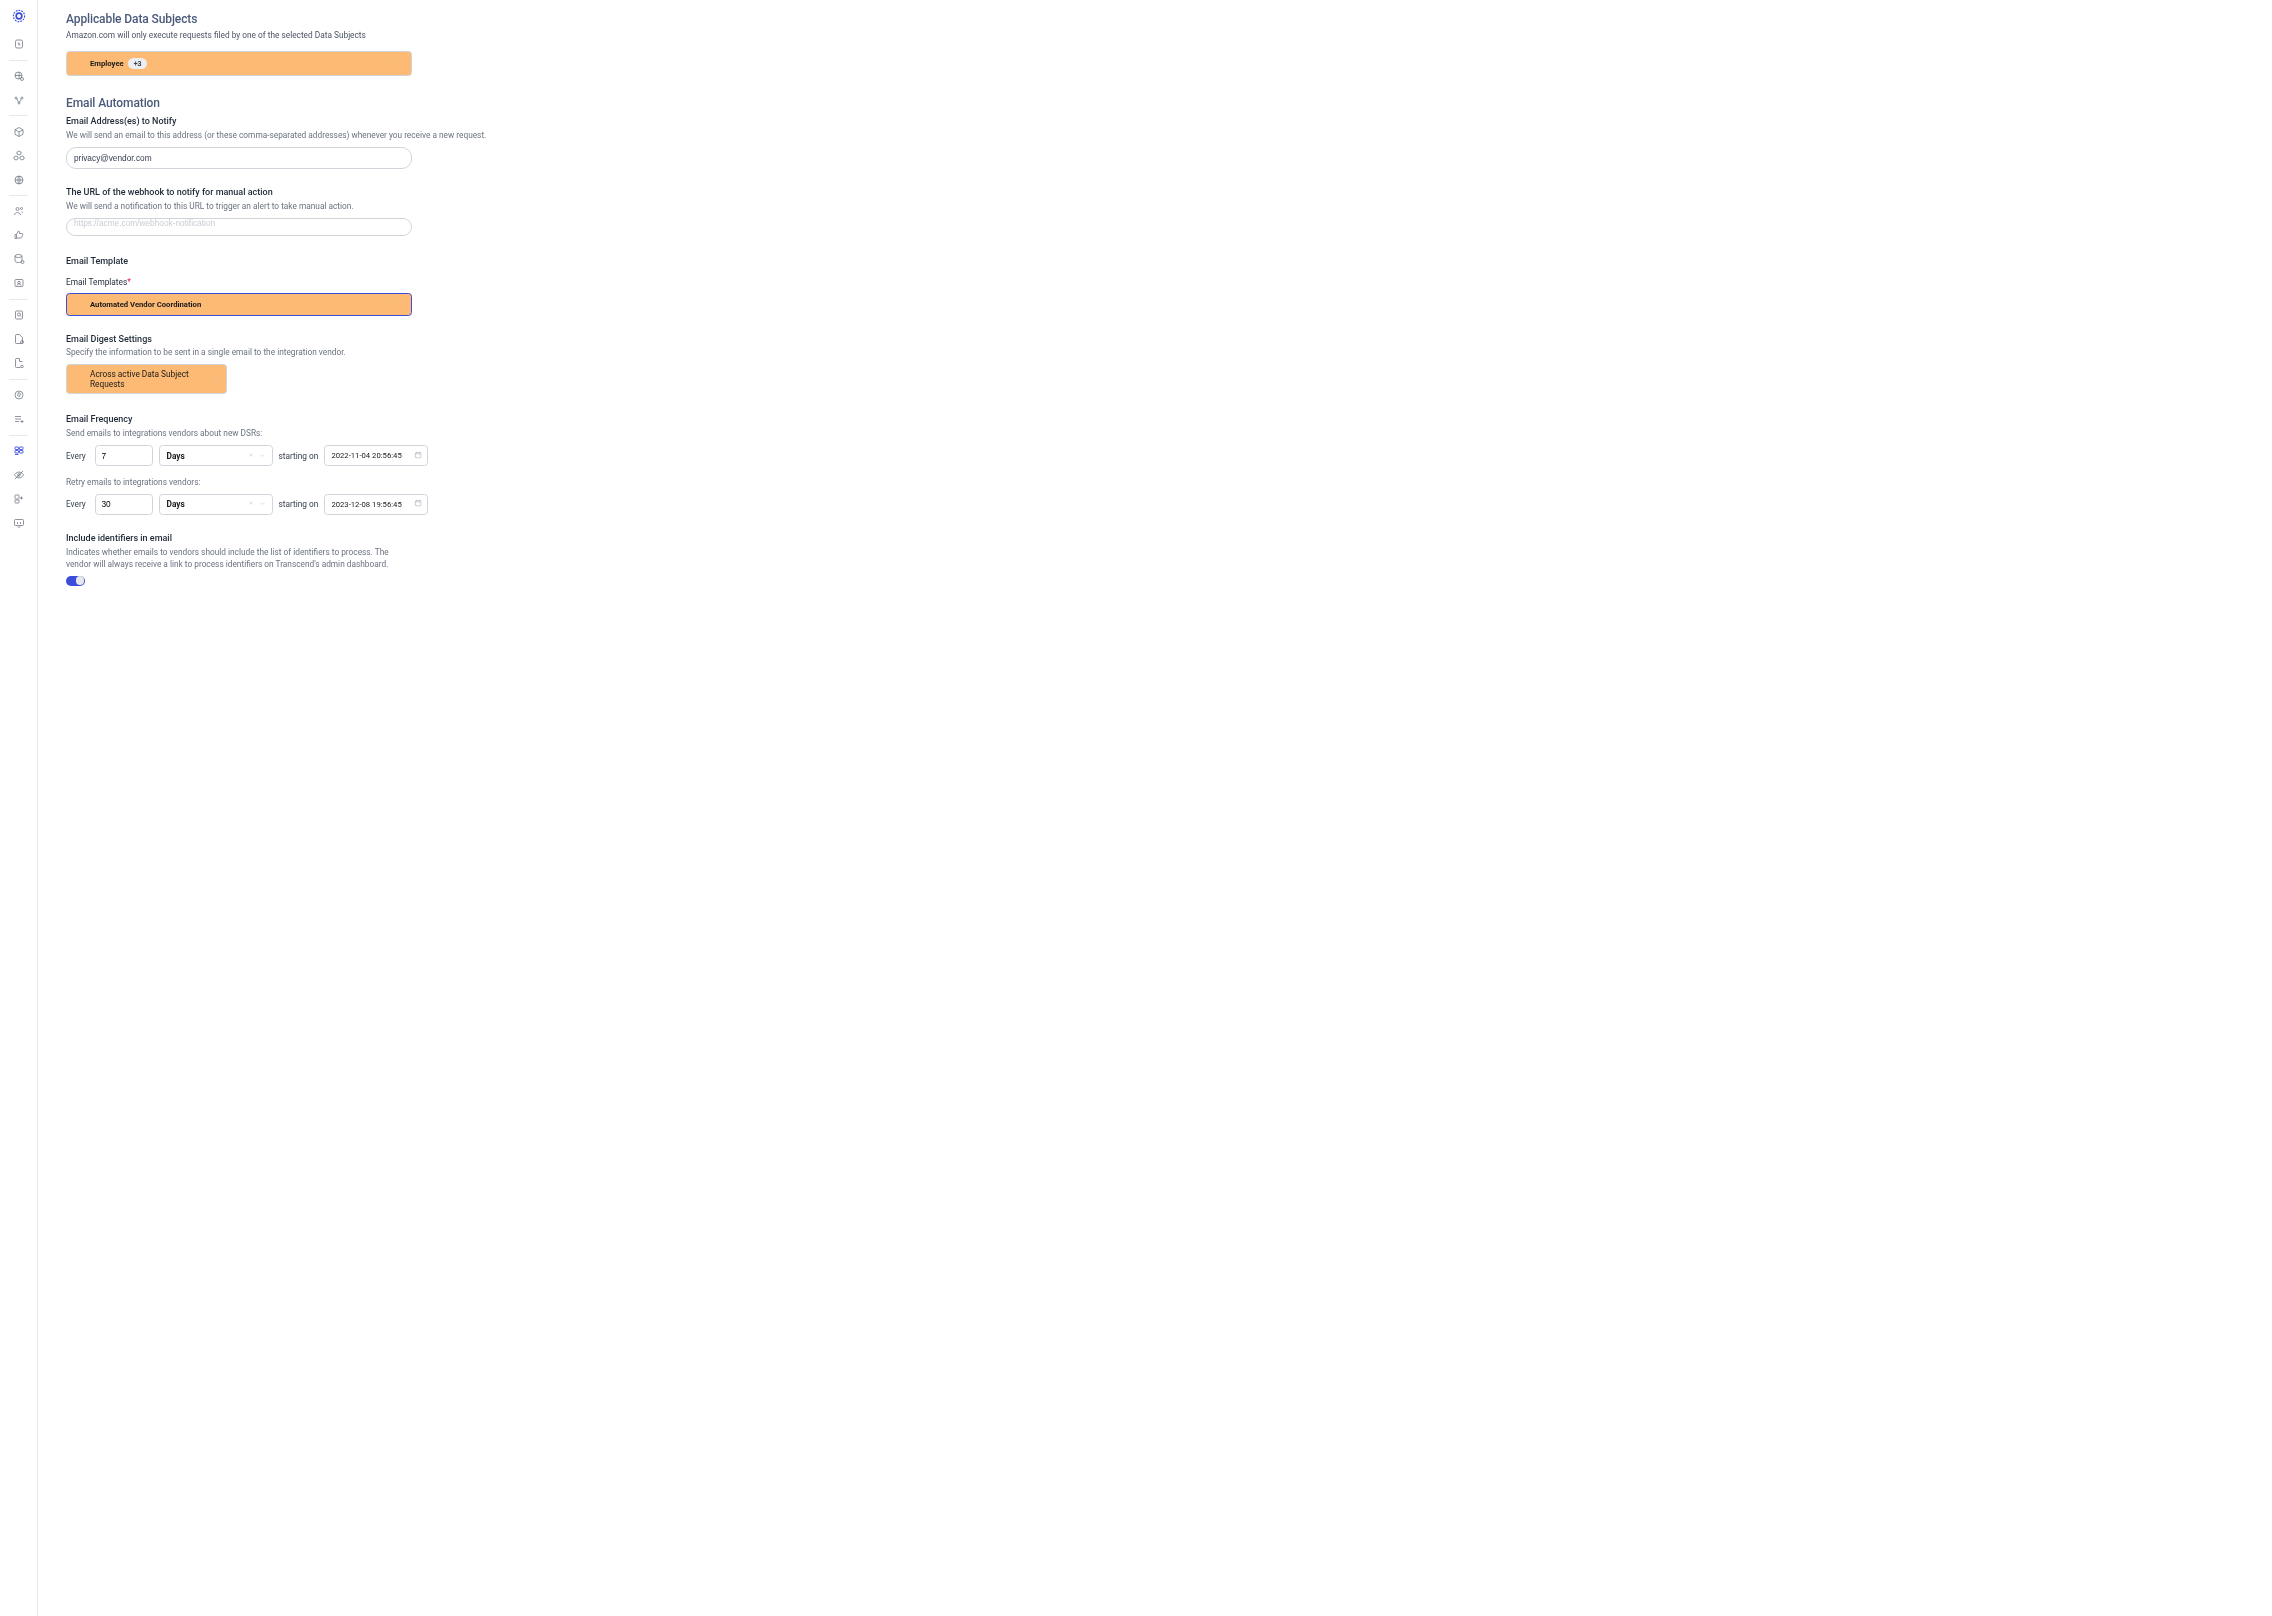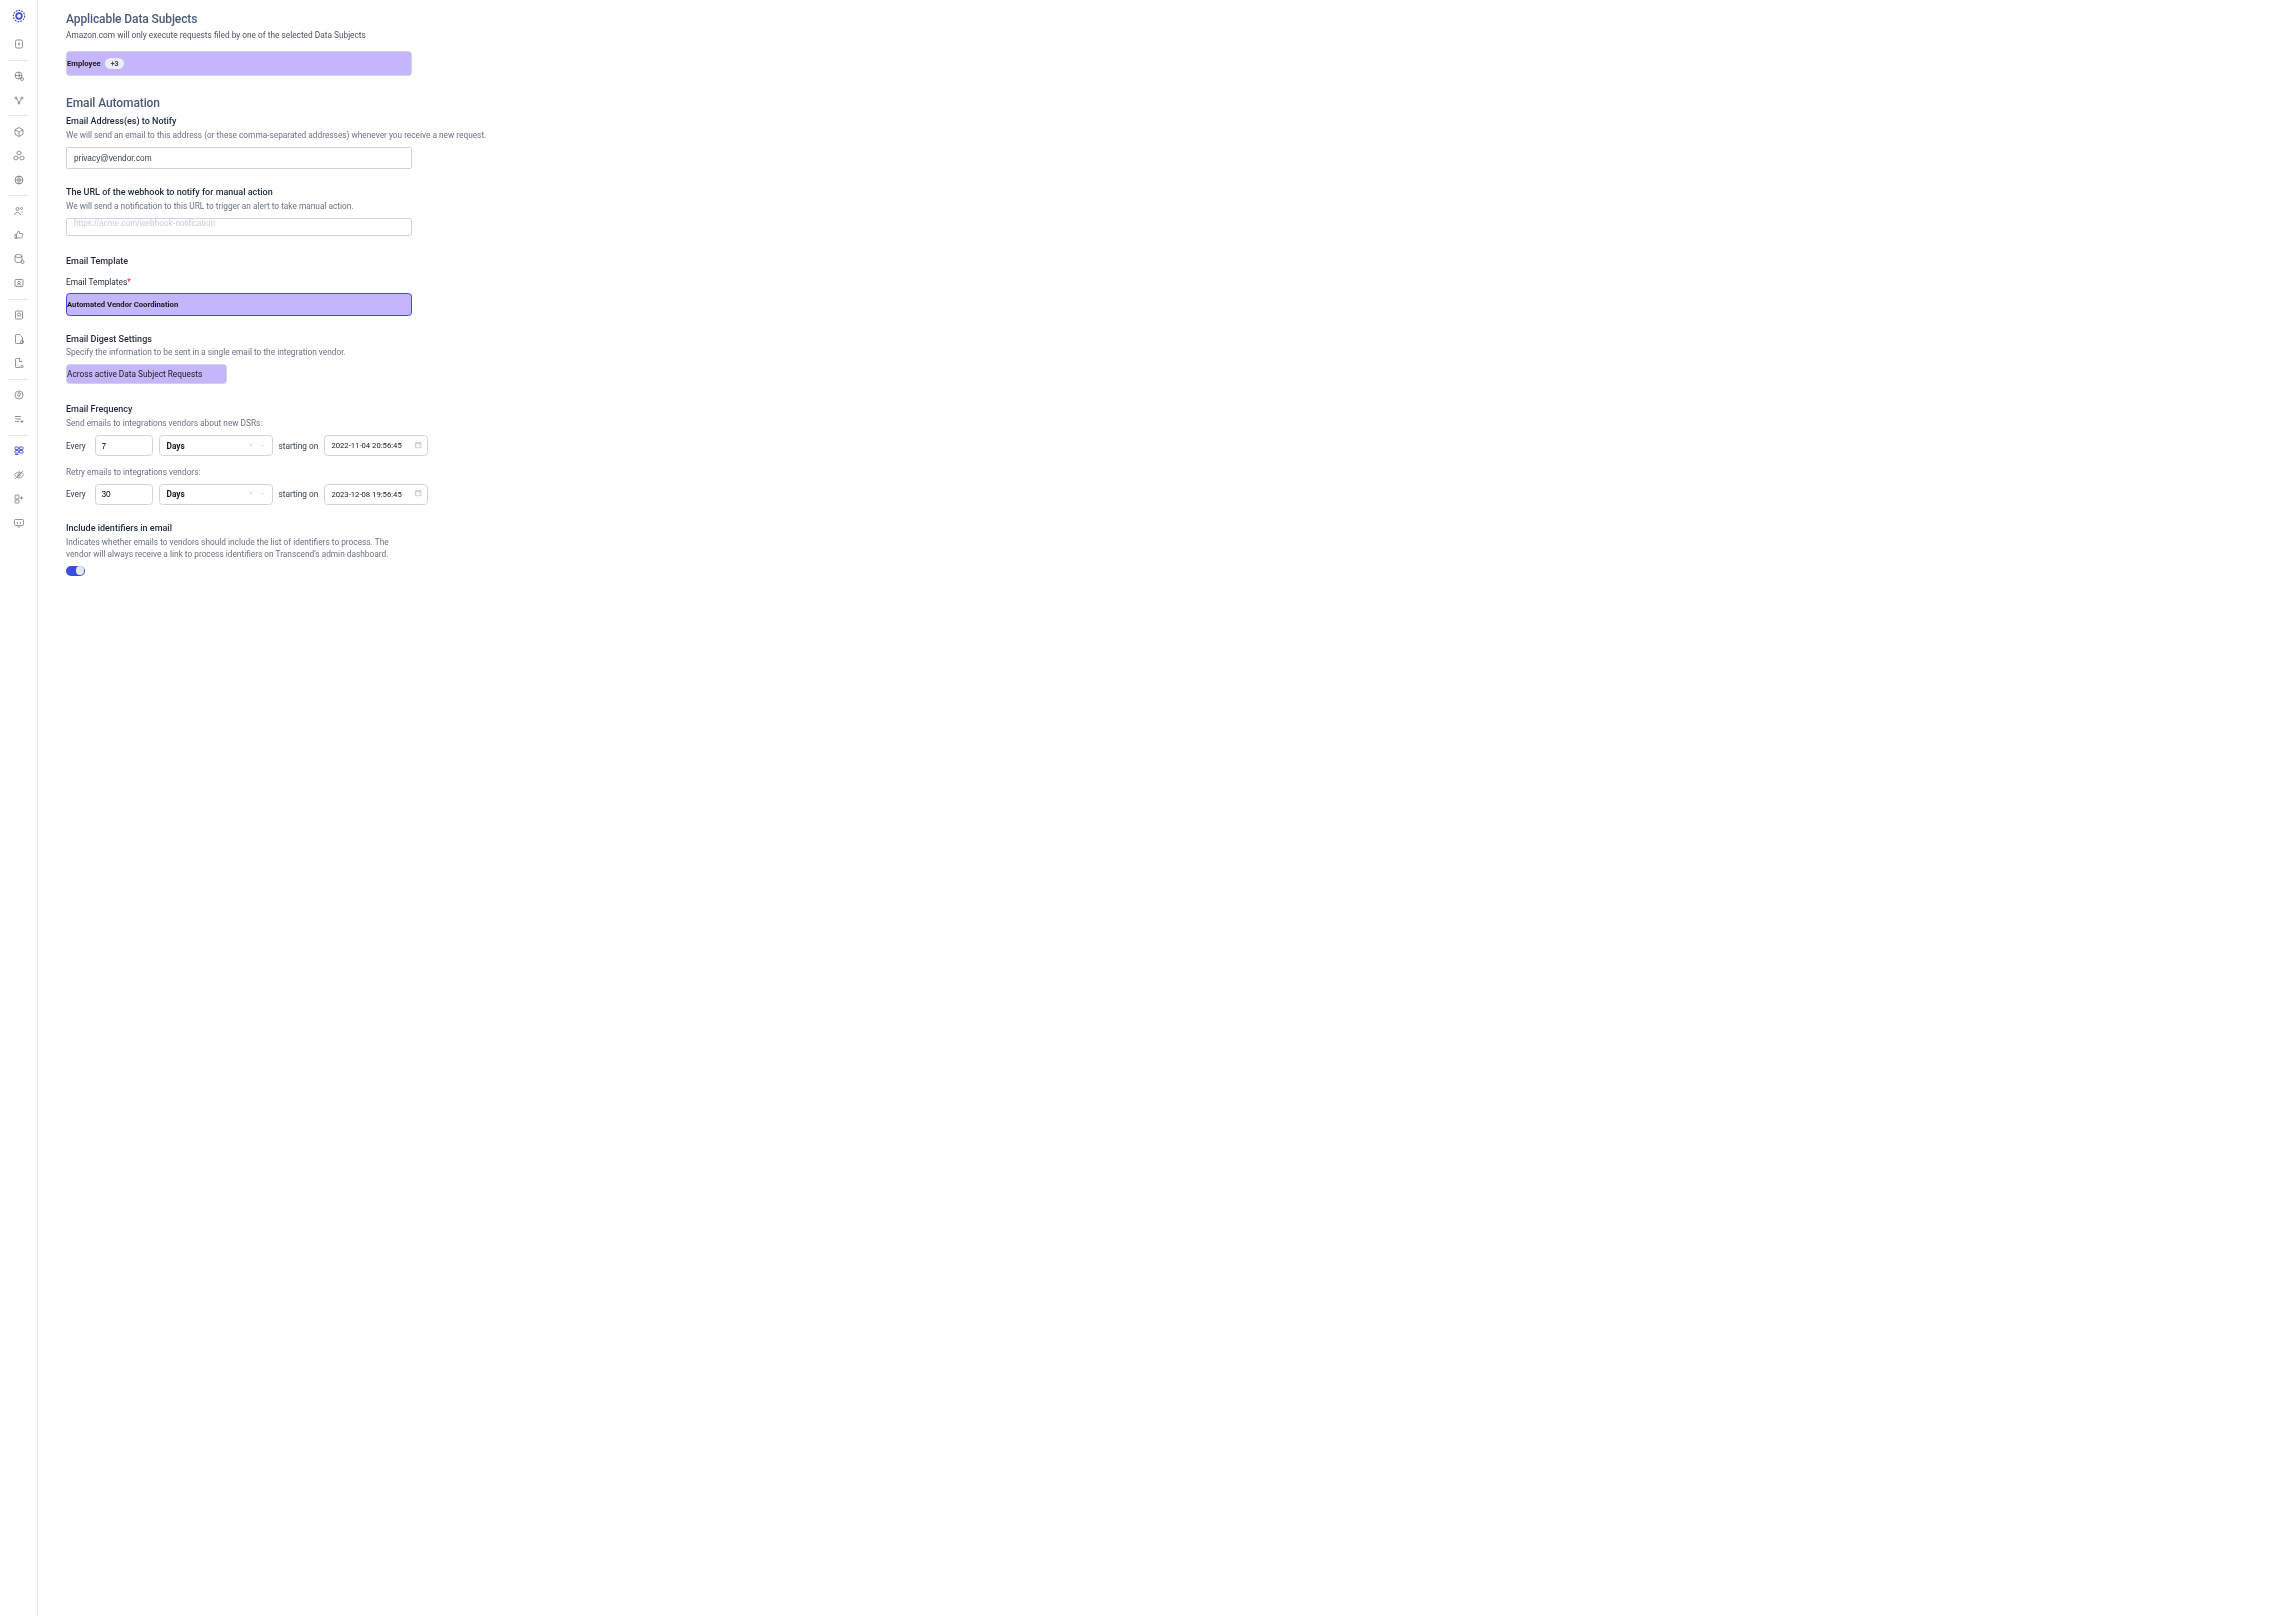--- a/index.html
+++ b/index.html
@@ -72,24 +72,24 @@
 .sub-desc {
   font-size: 8.3px;
   color: #6b7280;
   margin-bottom: 6px;
   line-height: 1.45;
 }
 .section-gap { margin-top: 20px; }
 .select-box {
   border: 0.6px solid #d1d5db;
   border-radius: 3.6px;
-  padding: 6px 21px 6px 0;
+  padding: 6px 21px 6px 23px;
   position: relative;
   cursor: pointer;
-  background: #c4b5fd;
+  background: #fdba74;
   display: flex;
   align-items: center;
   gap: 4.7px;
 }
 .select-box.full { width: 346px; }
 .select-box .chev {
   position: absolute;
   right: 7px;
   top: 50%;
   transform: translateY(-50%);
@@ -103,21 +103,21 @@
   background: #eceef1;
   border-radius: 591px;
   padding: 1.8px 5.3px;
   font-size: 7px;
   font-weight: 700;
   color: #374151;
 }
 .text-input {
   width: 346px;
   border: 0.6px solid #d1d5db;
-  border-radius: 2px;
+  border-radius: 10px;
   padding: 5.3px 7px;
   font-size: 8.3px;
   color: #374151;
   outline: none;
 }
 .text-input::placeholder { color: #c8cdd4; }
 .label-row {
   display: flex;
   align-items: center;
   gap: 0;

